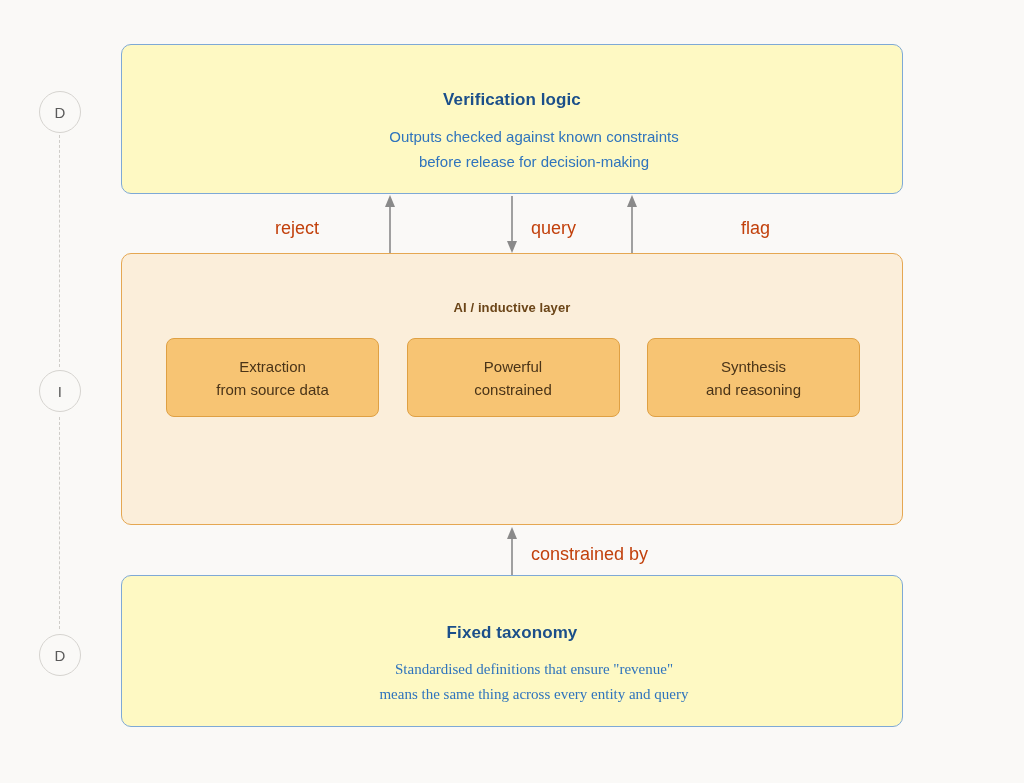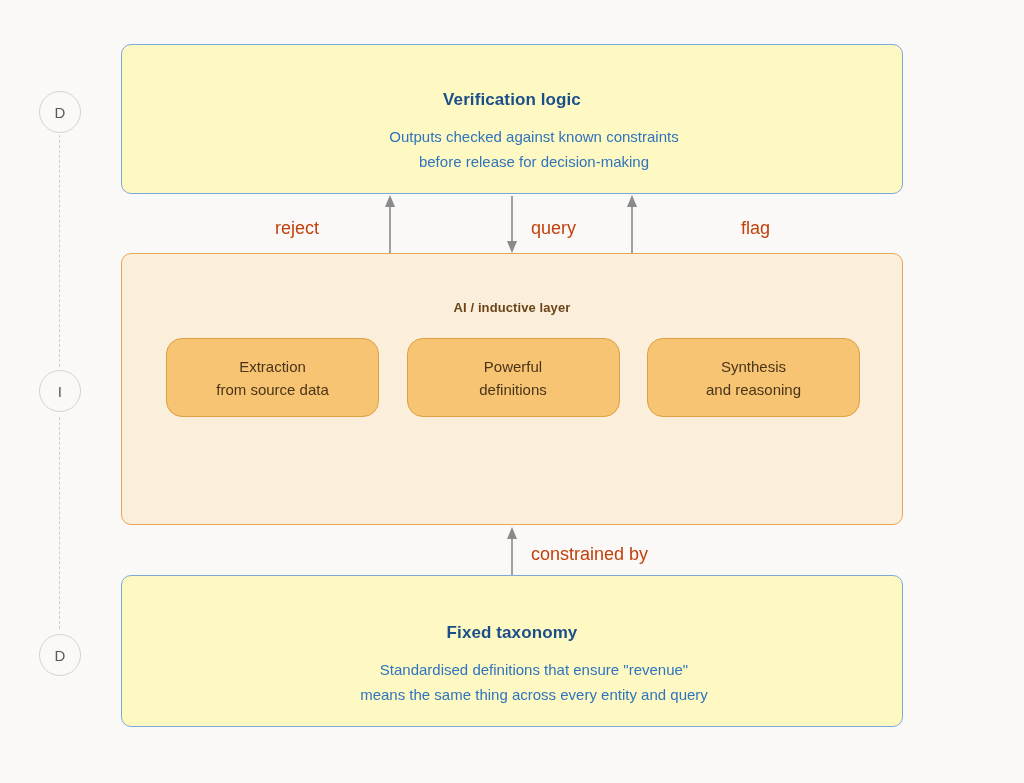--- a/index.html
+++ b/index.html
@@ -84,39 +84,39 @@
     font-size: 15px;
     color: #2f74bd;
     line-height: 25px;
     padding-left: 44px;
   }
 
   .panel-verification .title-blue { margin-top: 45px; }
   .panel-verification .body-blue  { margin-top: 14px; }
 
   .panel-taxonomy .title-blue { margin-top: 47px; }
-  .panel-taxonomy .body-blue  { margin-top: 14px; }
+  .panel-taxonomy .body-blue  { margin-top: 14px; font-family: Liberation Serif, serif; }
 
   .panel-ai .title-orange { margin-top: 46px; }
 
   
   .cards {
     position: absolute;
     left: 44px;
     top: 84px;
     width: 694px;
     display: flex;
     justify-content: space-between;
   }
   .card {
     width: 213px;
     height: 79px;
     background: #f7c473;
     border: 1.4px solid #dfa043;
-    border-radius: 16px;
+    border-radius: 8px;
     display: flex;
     flex-direction: column;
     align-items: center;
     justify-content: center;
     color: #4a3418;
     font-size: 15px;
     line-height: 23px;
   }
 
   .tagline {
@@ -203,21 +203,21 @@
   <div class="panel panel-orange panel-ai">
     <div class="title-orange">AI / inductive layer</div>
 
     <div class="cards">
       <div class="card">
         <span>Extraction</span>
         <span>from source data</span>
       </div>
       <div class="card">
         <span>Powerful</span>
-        <span>definitions</span>
+        <span>constrained</span>
       </div>
       <div class="card">
         <span>Synthesis</span>
         <span>and reasoning</span>
       </div>
     </div>
 
     <div class="tagline">Probabilistic. Flexible. Powerful. Not deterministic.</div>
   </div>
 

